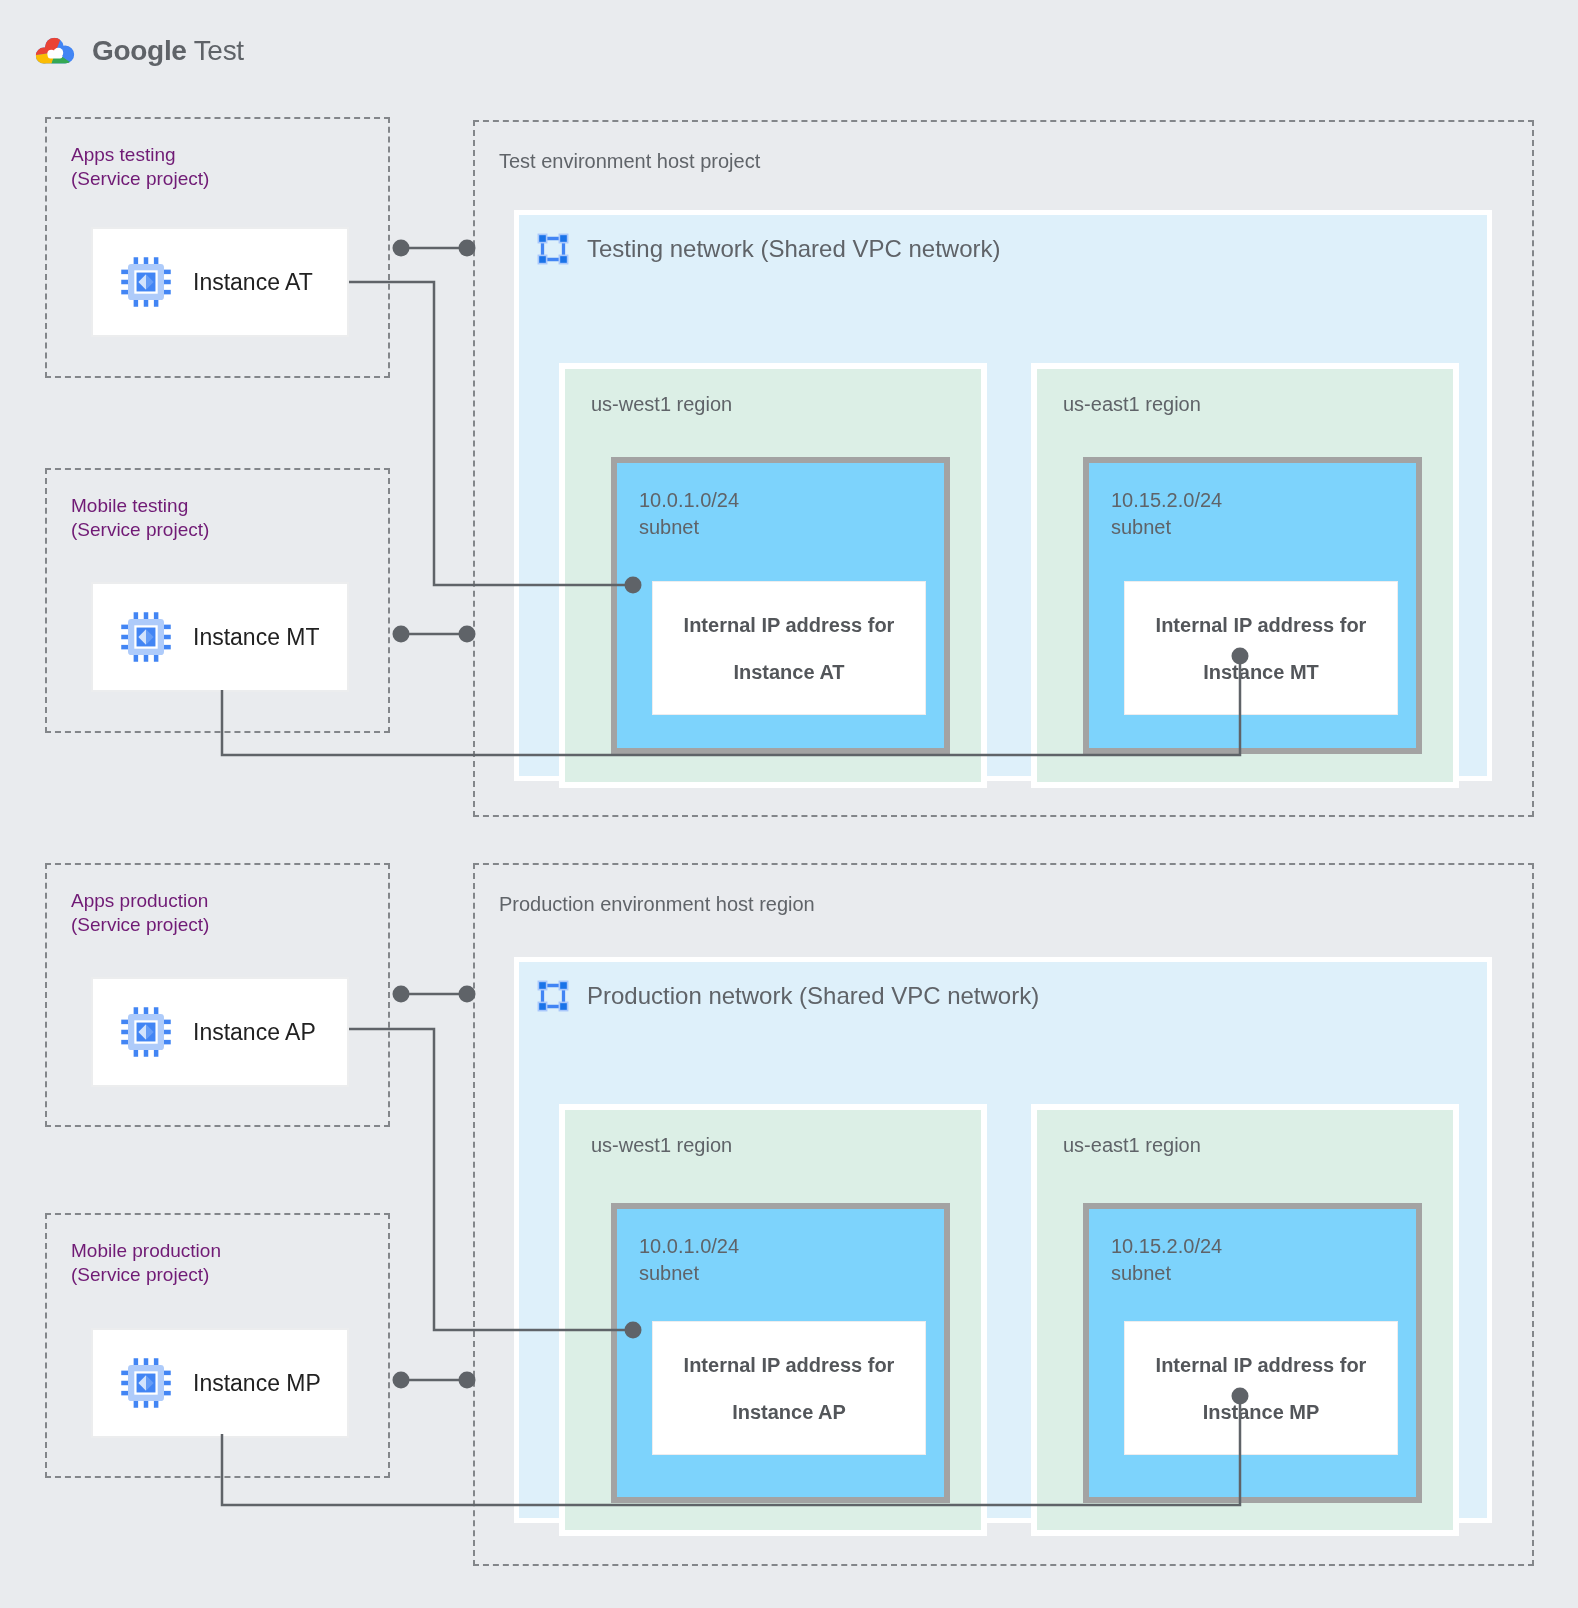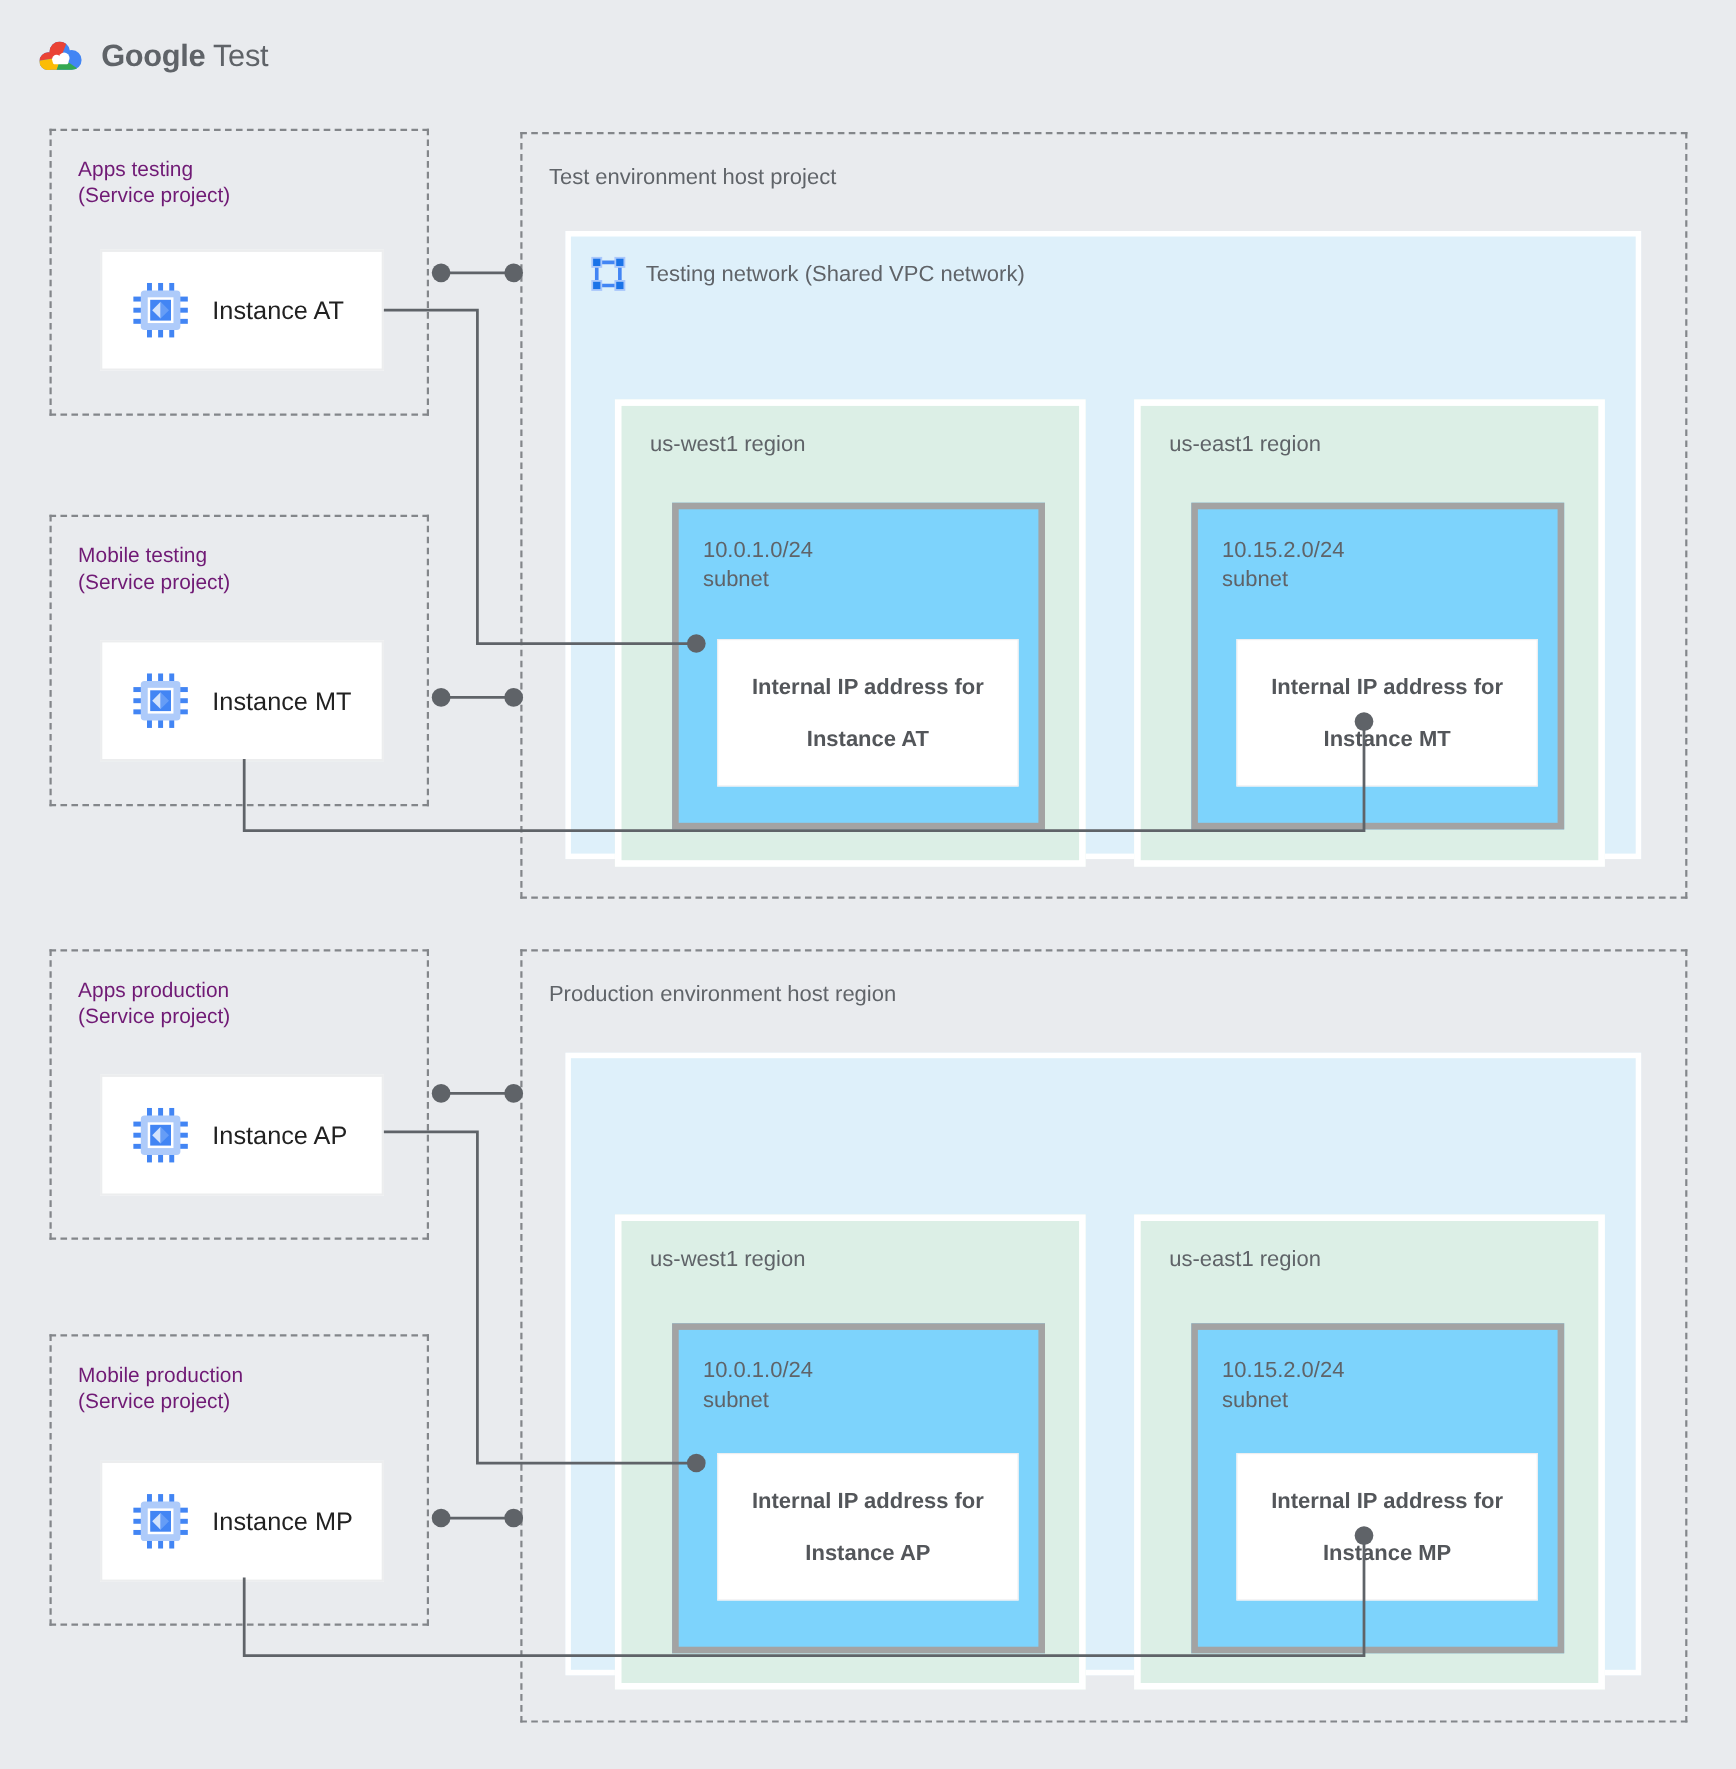--- a/index.html
+++ b/index.html
@@ -5,21 +5,21 @@
   html,body{margin:0;padding:0;background:#E9EBEE;}
   .canvas{
     position:relative;width:1578px;height:1608px;background:#E9EBEE;
     font-family:"Liberation Sans",sans-serif;overflow:hidden;
   }
   .dashed-box{position:absolute;border:2px dashed #83868A;box-sizing:border-box;background:transparent;}
   .box-label{position:absolute;left:24px;top:24px;font-size:19px;line-height:24px;color:#701a75;}
   .host-label{position:absolute;left:24px;top:28px;font-size:20px;color:#606469;}
   .network-box{position:absolute;background:#DEF0FA;border:5px solid #FFFFFF;box-sizing:border-box;}
   .network-header{position:absolute;left:16px;top:16px;display:flex;align-items:center;gap:16px;}
-  .network-header .nh-label{font-size:20px;color:#5F6368;}
+  .network-header .nh-label{font-size:24px;color:#5F6368;}
   .region-box{position:absolute;background:#DCEFE6;border:6px solid #FFFFFF;box-sizing:border-box;margin-top:44px;}
   .region-label{position:absolute;left:26px;top:24px;font-size:20px;color:#5F6368;}
   .subnet-box{position:absolute;background:#7dd3fc;border:6px solid #a3a3a3;box-sizing:border-box;}
   .subnet-label{position:absolute;left:22px;top:24px;font-size:20px;line-height:27px;color:#5F6368;}
   .ip-box{
     position:absolute;background:#FFFFFF;border:1px solid #EDEDEF;box-sizing:border-box;
     display:flex;flex-direction:column;align-items:center;justify-content:center;
     font-size:20px;line-height:28px;font-weight:bold;color:#53565A;text-align:center;gap:19px;
   }
   .instance-card{
@@ -233,20 +233,38 @@
         <polygon points="12,8.6 8.6,12 12,15.4" fill="#D2E3FC"></polygon>
         <polygon points="12,8.6 15.4,12 12,15.4" fill="#669DF6"></polygon>
       </svg>
       <span class="inst-label">Instance MP</span>
     </div>
   </div>
 
   <div class="dashed-box" style="left:473px;top:863px;width:1061px;height:703px;">
     <div class="host-label">Production environment host region</div>
     <div class="network-box" style="left:39px;top:92px;width:978px;height:566px;">
+      <div class="network-header">
+        <svg width="36" height="36" viewBox="0 0 24 24">
+          <path d="M5 5 H19 V19 H5 Z" fill="none" stroke="#4285F4" stroke-width="2.2"></path>
+          <g fill="#A9C7FB">
+            <rect x="1.7" y="1.7" width="6.6" height="6.6"></rect>
+              <rect x="15.7" y="1.7" width="6.6" height="6.6"></rect>
+            <rect x="1.7" y="15.7" width="6.6" height="6.6"></rect>
+              <rect x="15.7" y="15.7" width="6.6" height="6.6"></rect>
+          </g>
+          <g fill="#1A73E8">
+            <rect x="2.8" y="2.8" width="4.4" height="4.4"></rect>
+              <rect x="16.8" y="2.8" width="4.4" height="4.4"></rect>
+            <rect x="2.8" y="16.8" width="4.4" height="4.4"></rect>
+              <rect x="16.8" y="16.8" width="4.4" height="4.4"></rect>
+          </g>
+        </svg>
+        <span class="nh-label">Production network (Shared VPC network)</span>
+      </div>
 
       <div class="region-box" style="left:40px;top:98px;width:428px;height:432px;">
         <div class="region-label">us-west1 region</div>
         <div class="subnet-box" style="left:46px;top:93px;width:339px;height:300px;">
           <div class="subnet-label">
             <div>10.0.1.0/24</div>
             <div>subnet</div>
           </div>
           <div class="ip-box" style="left:35px;top:112px;width:274px;height:134px;">
             <div>Internal IP address for</div>

